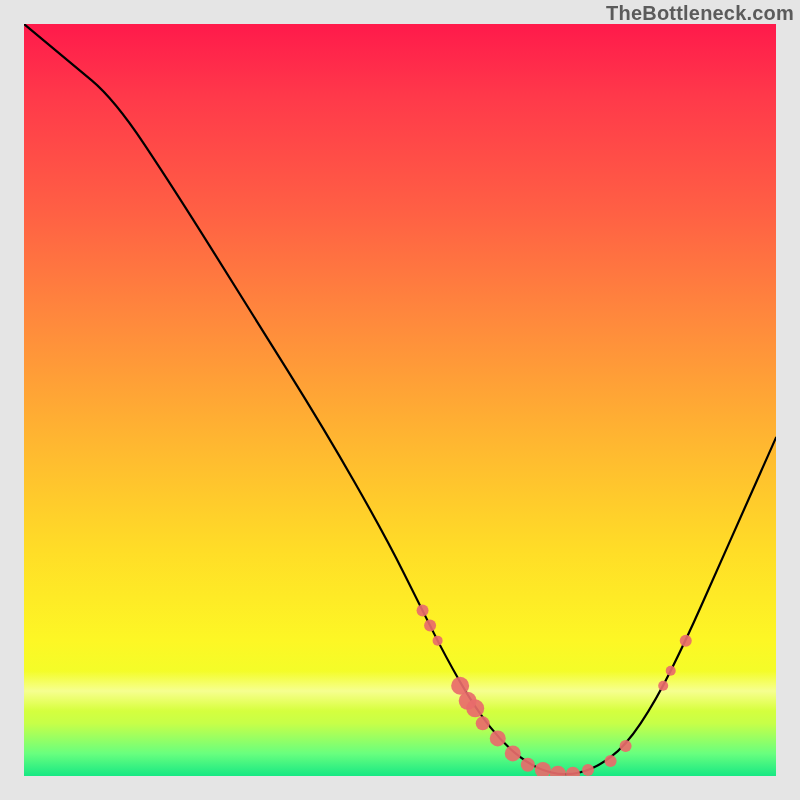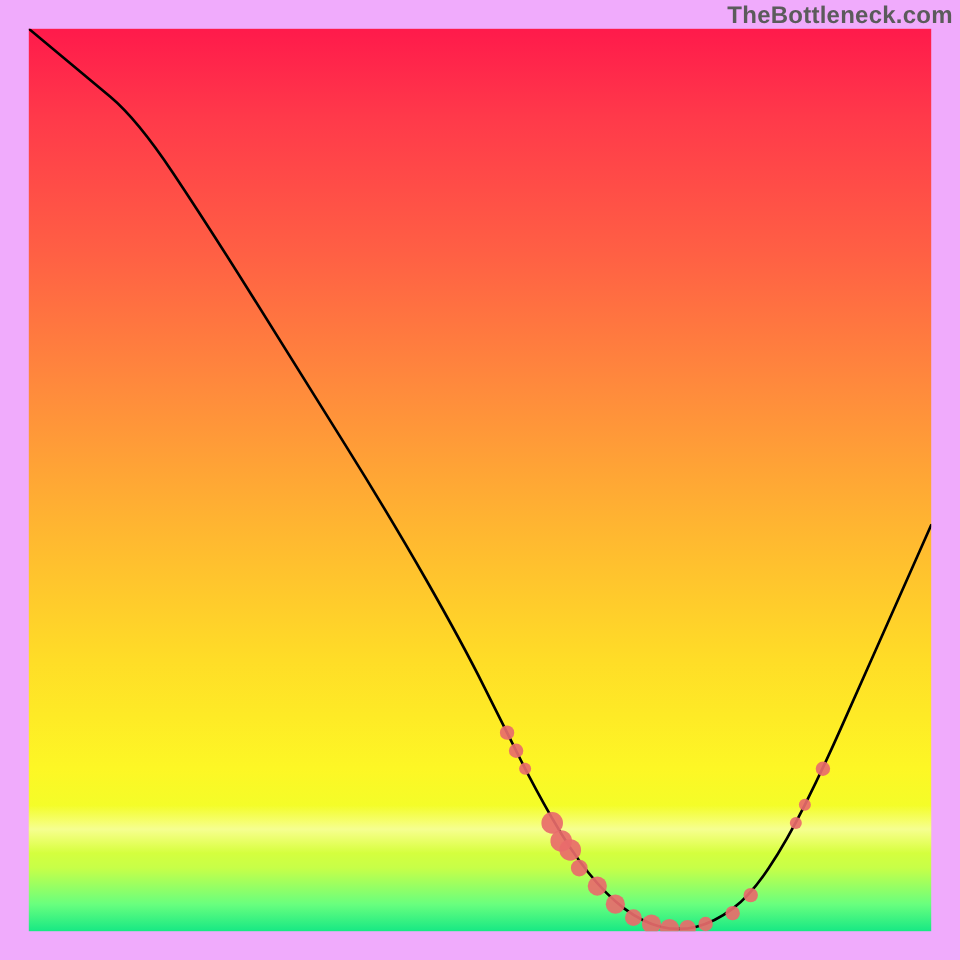--- a/index.html
+++ b/index.html
@@ -10,21 +10,21 @@
     background: #000000;
     overflow: hidden;
     font-family: Arial, Helvetica, sans-serif;
   }
   .frame {
     position: absolute;
     left: 0;
     top: 0;
     width: 800px;
     height: 800px;
-    background: #f0abfc;
+    background: #e5e5e5;
   }
   .plot {
     position: absolute;
     left: 24px;
     top: 24px;
     width: 752px;
     height: 752px;
   }
   .gradient {
     position: absolute;

